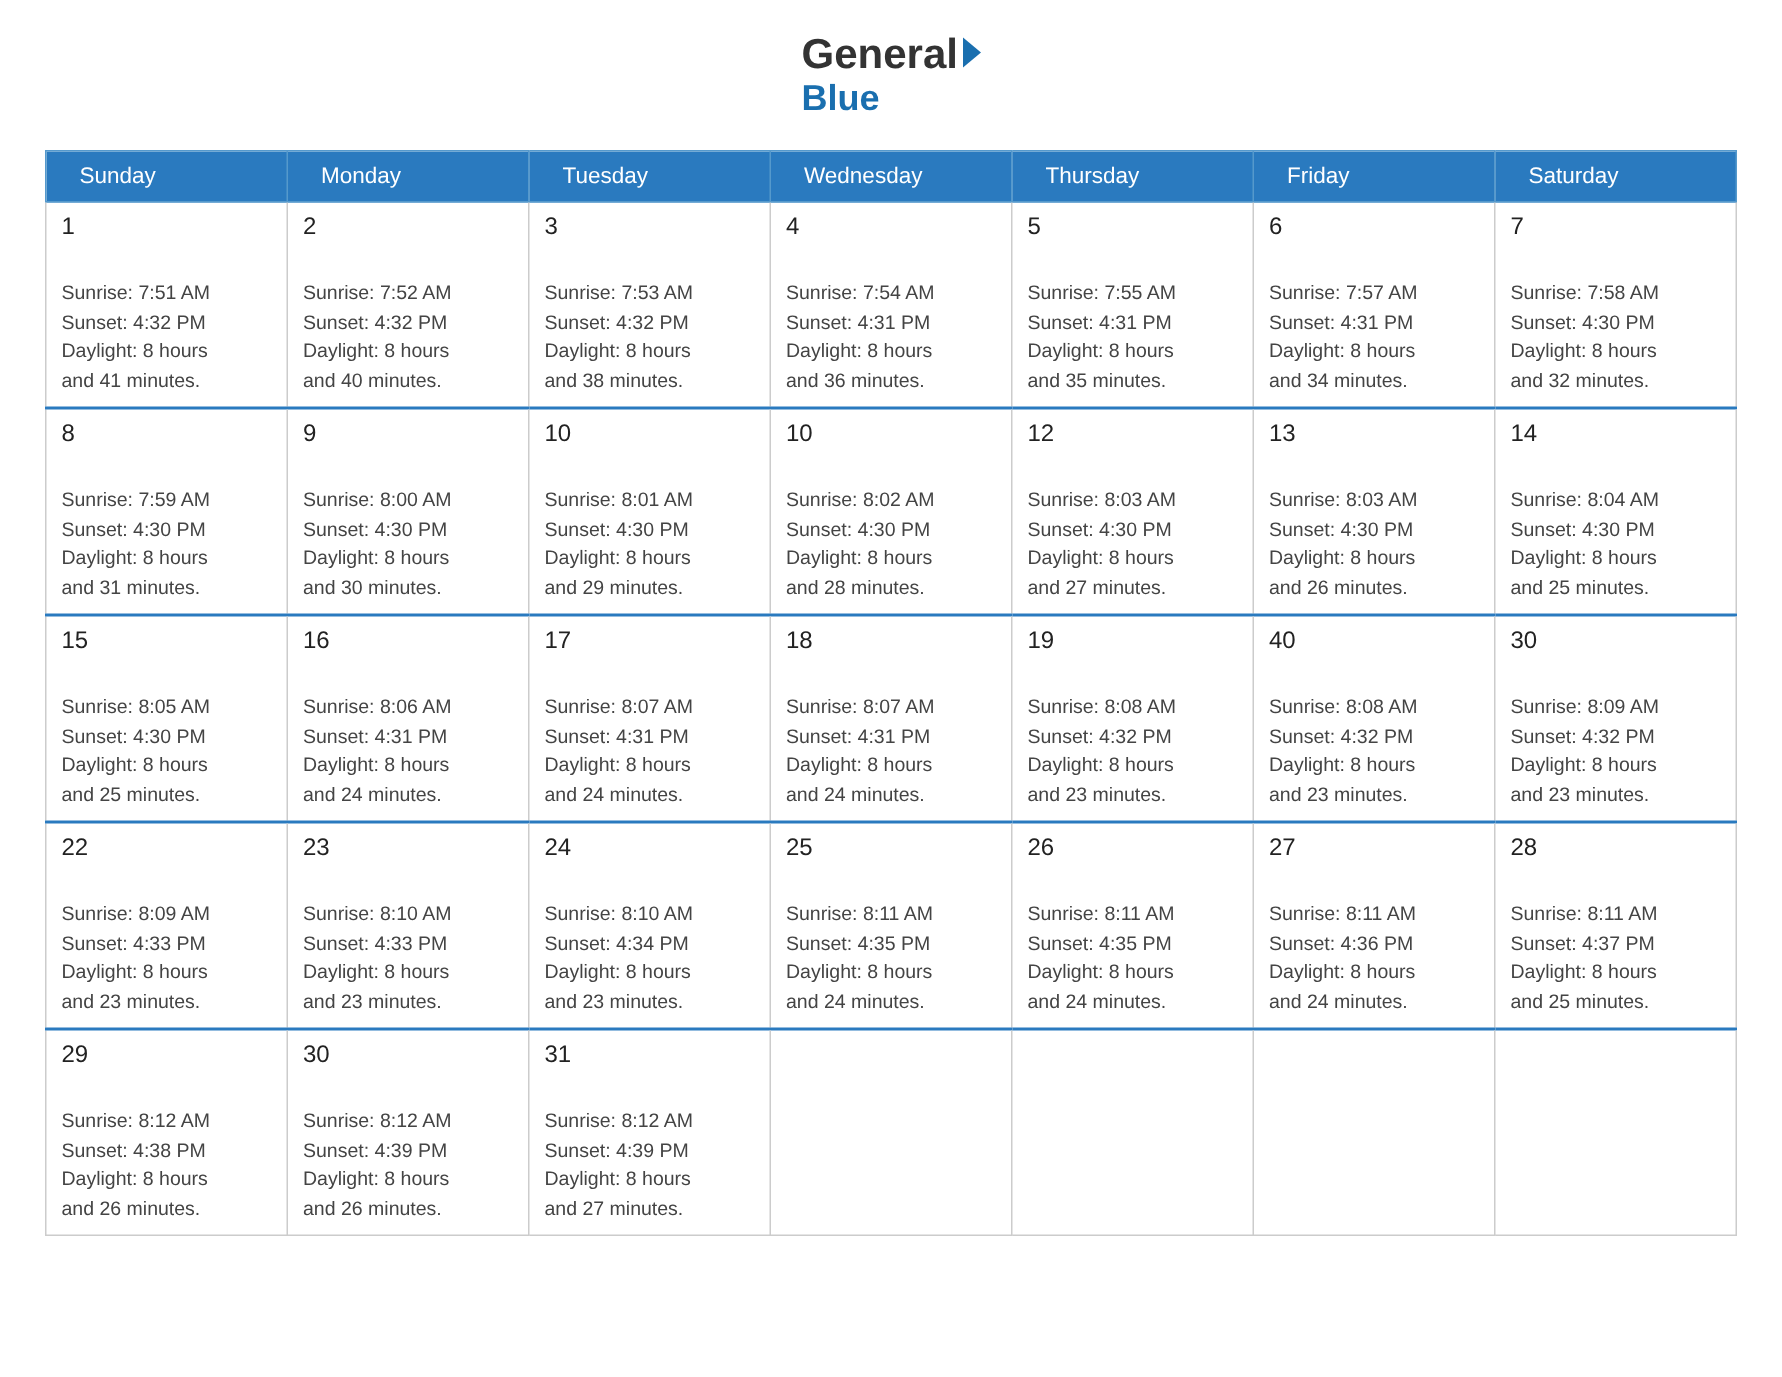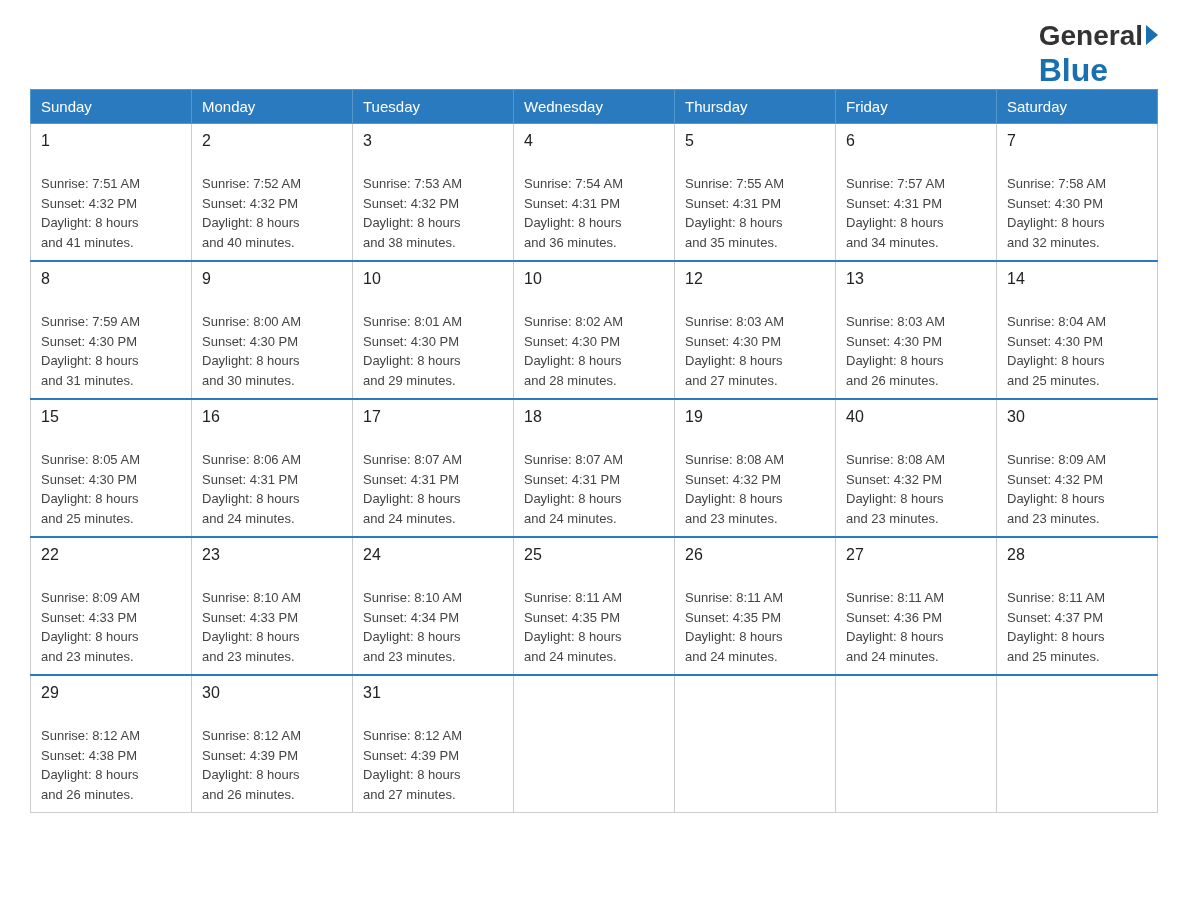--- a/index.html
+++ b/index.html
@@ -5,43 +5,44 @@
     * { margin: 0; padding: 0; box-sizing: border-box; }
     body {
       font-family: Arial, sans-serif;
       background: #fff;
       width: 1188px;
       min-height: 918px;
       padding: 20px 30px;
     }
     .header {
       display: flex;
-      justify-content: flex-end;
+      justify-content: center;
       align-items: flex-start;
+      margin-bottom: 20px;
     }
     .logo {
       display: flex;
       flex-direction: column;
       align-items: flex-start;
     }
     .logo-text {
       display: flex;
       align-items: center;
     }
     .logo-general {
       font-size: 28px;
       font-weight: bold;
       color: #333;
     }
     .logo-blue-part {
       display: flex;
       align-items: center;
     }
     .logo-blue-text {
-      font-size: 32px;
+      font-size: 24px;
       font-weight: bold;
       color: #1a6faf;
     }
     .logo-triangle {
       width: 0;
       height: 0;
       border-left: 12px solid #1a6faf;
       border-top: 10px solid transparent;
       border-bottom: 10px solid transparent;
       margin-left: 3px;
@@ -63,21 +64,21 @@
     .calendar {
       width: 100%;
       border-collapse: collapse;
       border: 1px solid #aaa;
     }
     .calendar th {
       background-color: #2a7abf;
       color: white;
       font-size: 15px;
       font-weight: normal;
-      padding: 8px 10px;
+      padding: 8px 22px;
       text-align: left;
       border: 1px solid #5599cc;
     }
     .calendar td {
       vertical-align: top;
       padding: 8px 10px;
       border: 1px solid #ccc;
       width: calc(100% / 7);
       min-height: 100px;
     }

